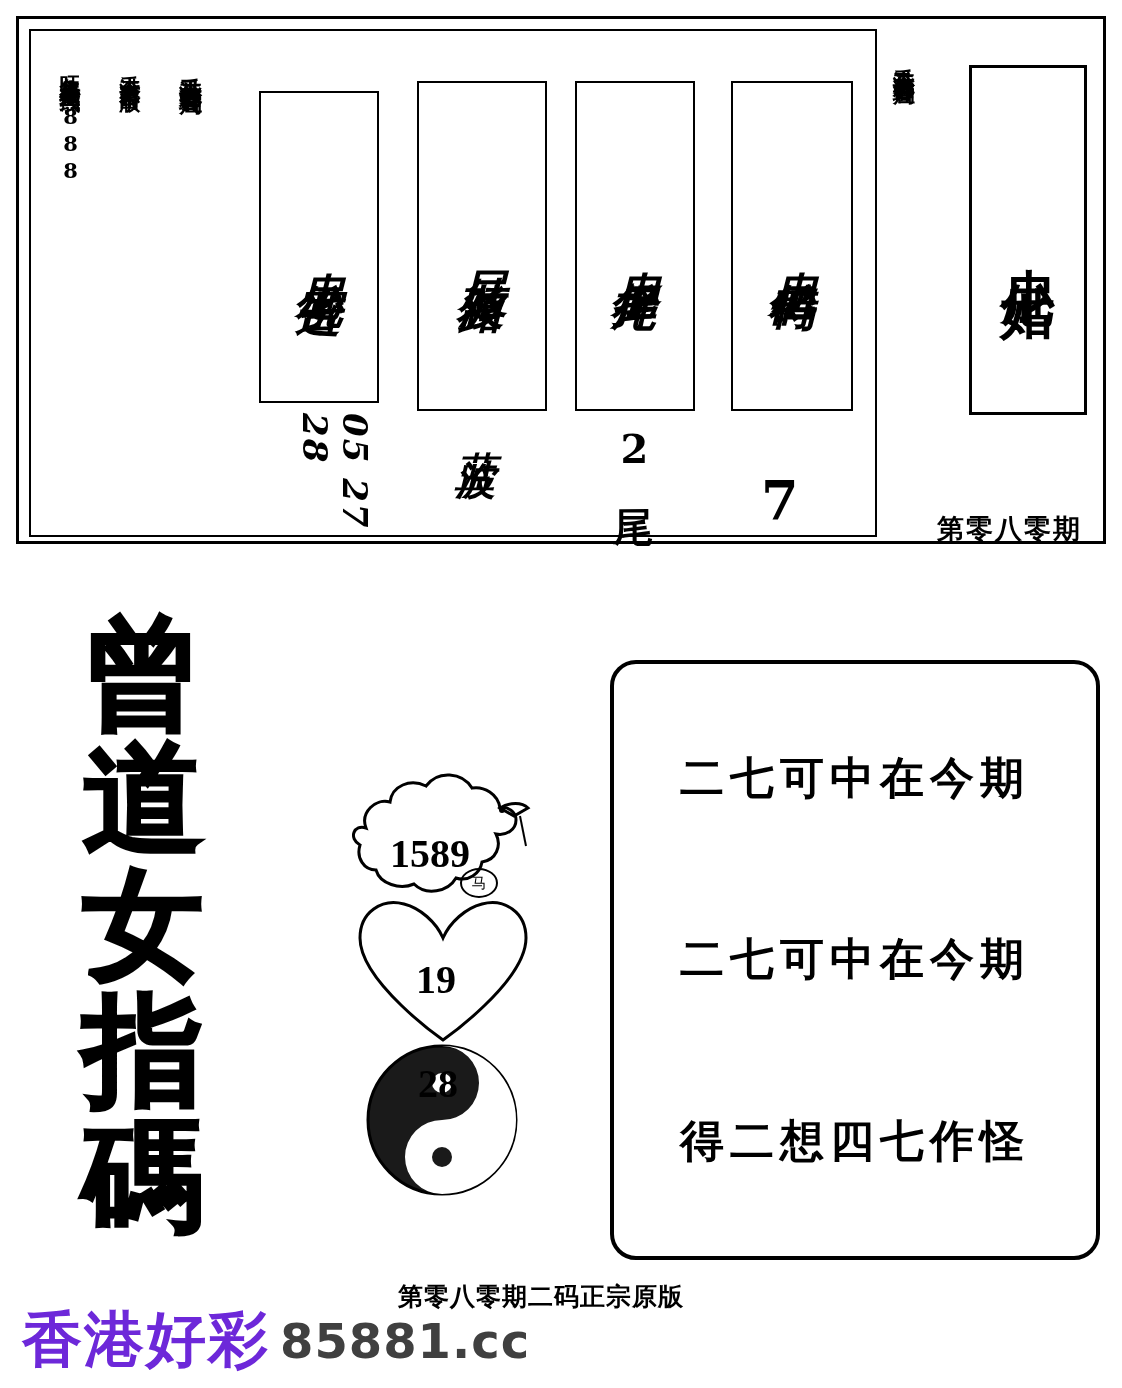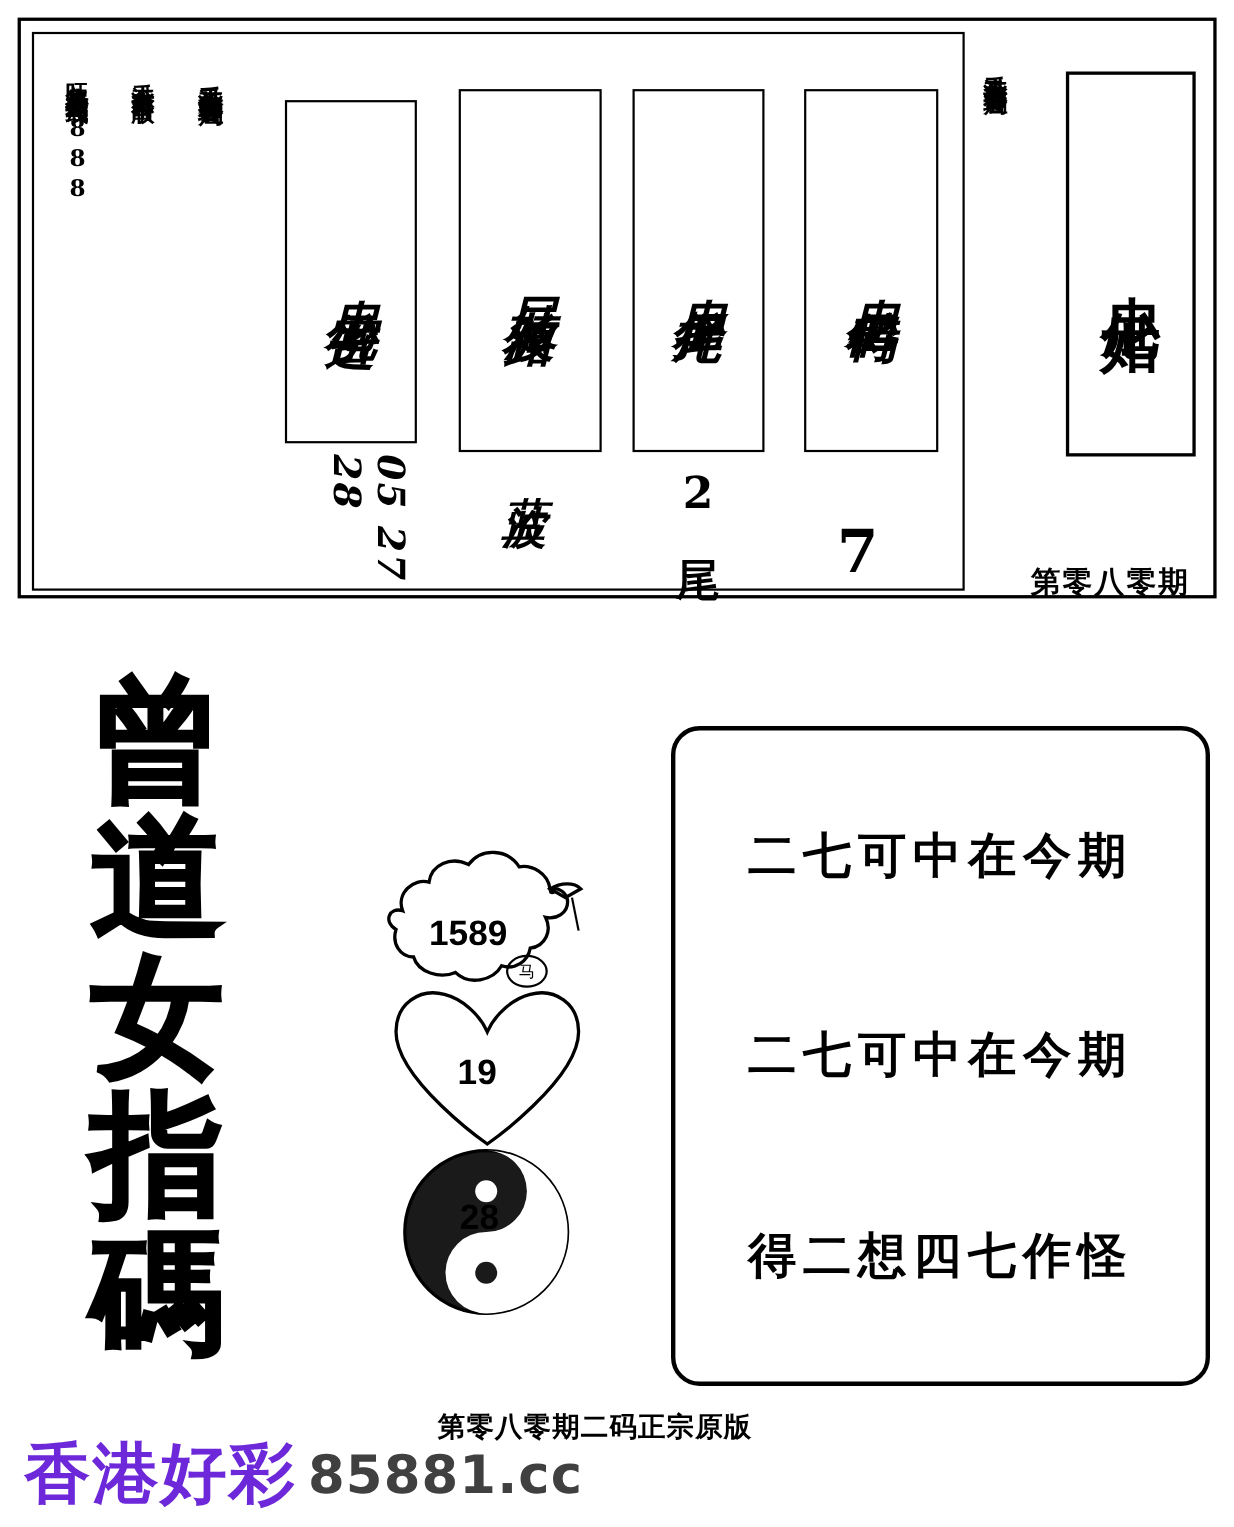--- a/index.html
+++ b/index.html
@@ -196,27 +196,27 @@
   
   #symbols {
     position: absolute;
     left: 320px;
     top: 80px;
     width: 250px;
     height: 530px;
   }
   .sym-num {
     position: absolute;
-    font-family: Liberation Sans, sans-serif;
-    font-weight: 700;
-    font-size: 32px;
+    font-family: Liberation Serif, serif;
+    font-weight: 700;
+    font-size: 40px;
   }
   #dove-num { left: 70px; top: 190px; }
   #heart-num { left: 96px; top: 316px; }
-  #yy-num { left: 98px; top: 448px; }
+  #yy-num { left: 98px; top: 420px; }
   #horse-tag {
     position: absolute;
     left: 140px;
     top: 228px;
     width: 34px;
     height: 26px;
     border: 2px solid #000;
     border-radius: 50%;
     font-size: 15px;
     font-family: "DejaVu Serif", "Liberation Serif", serif;

